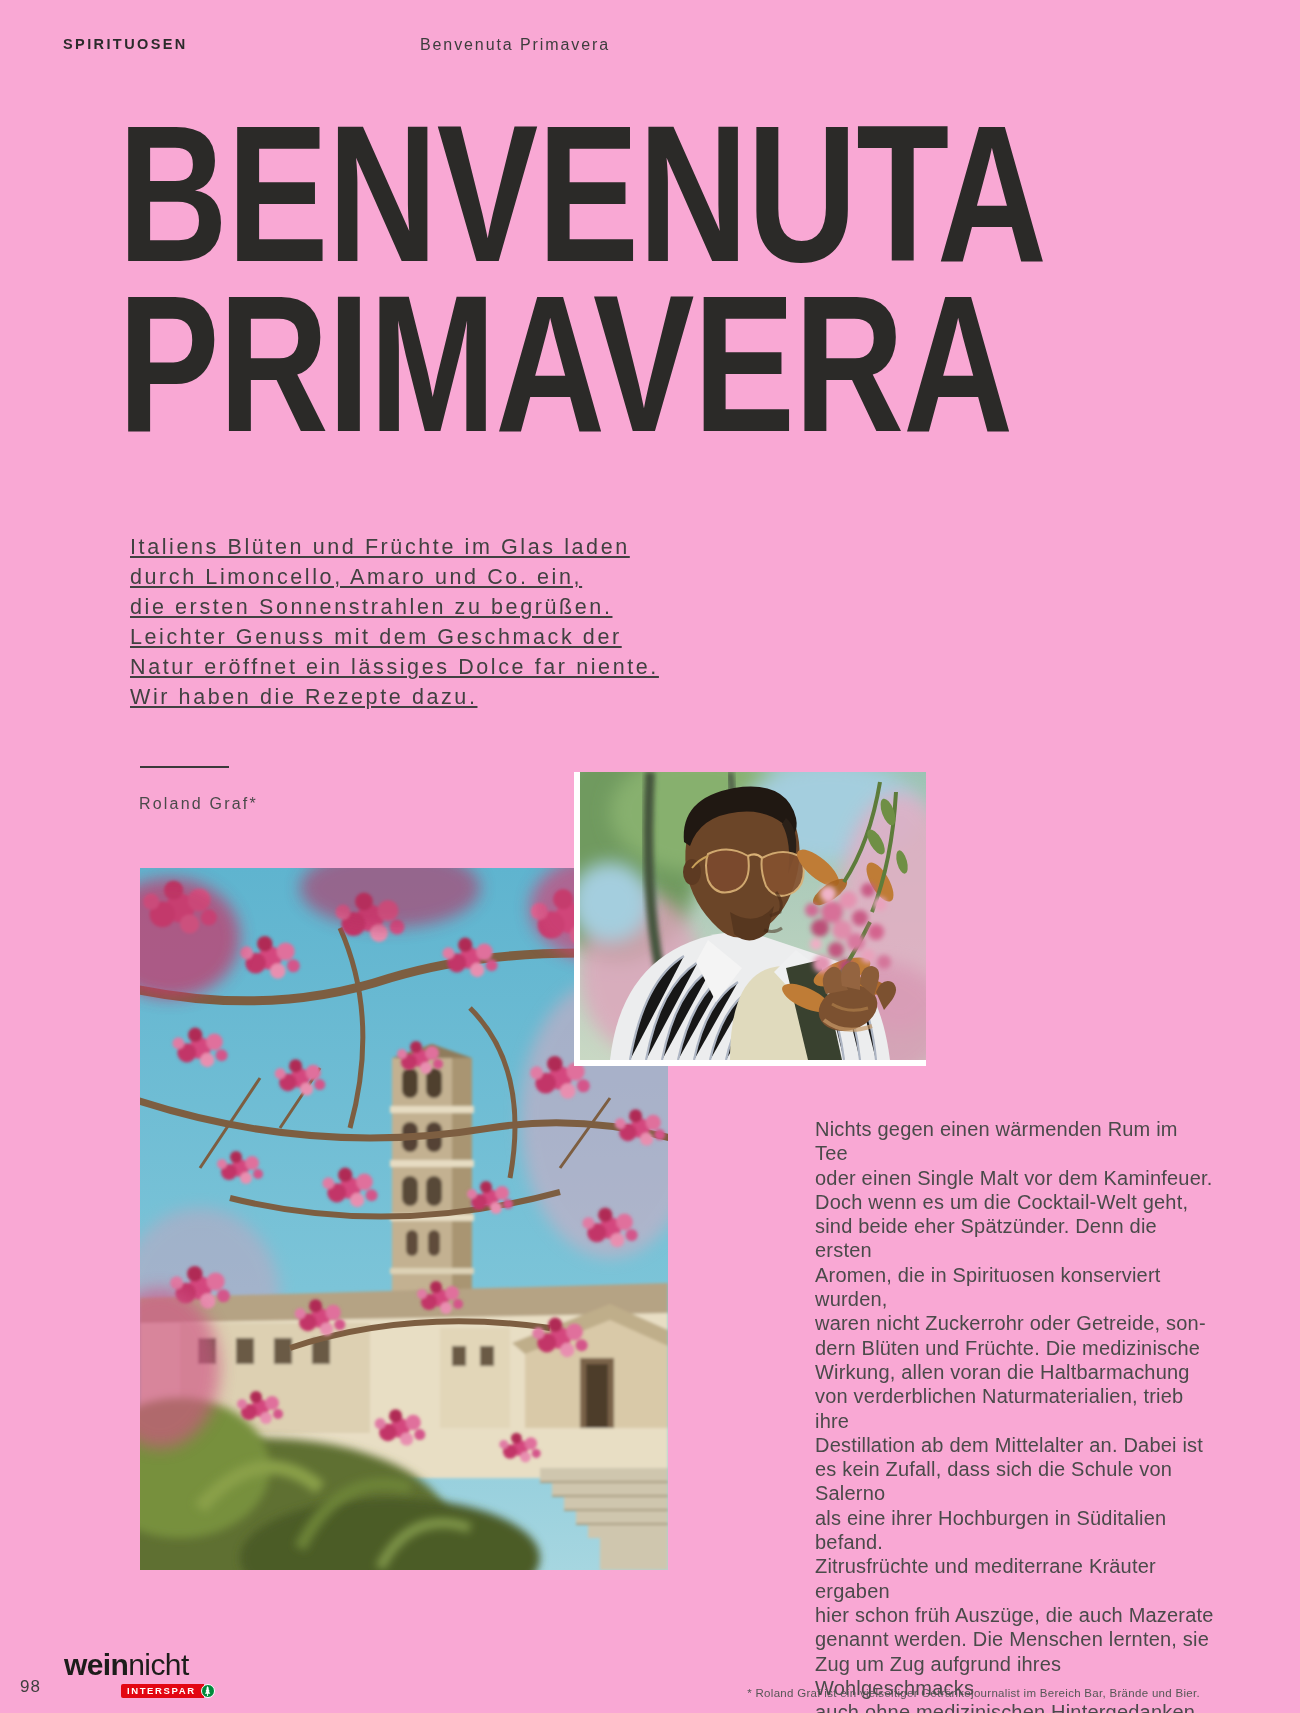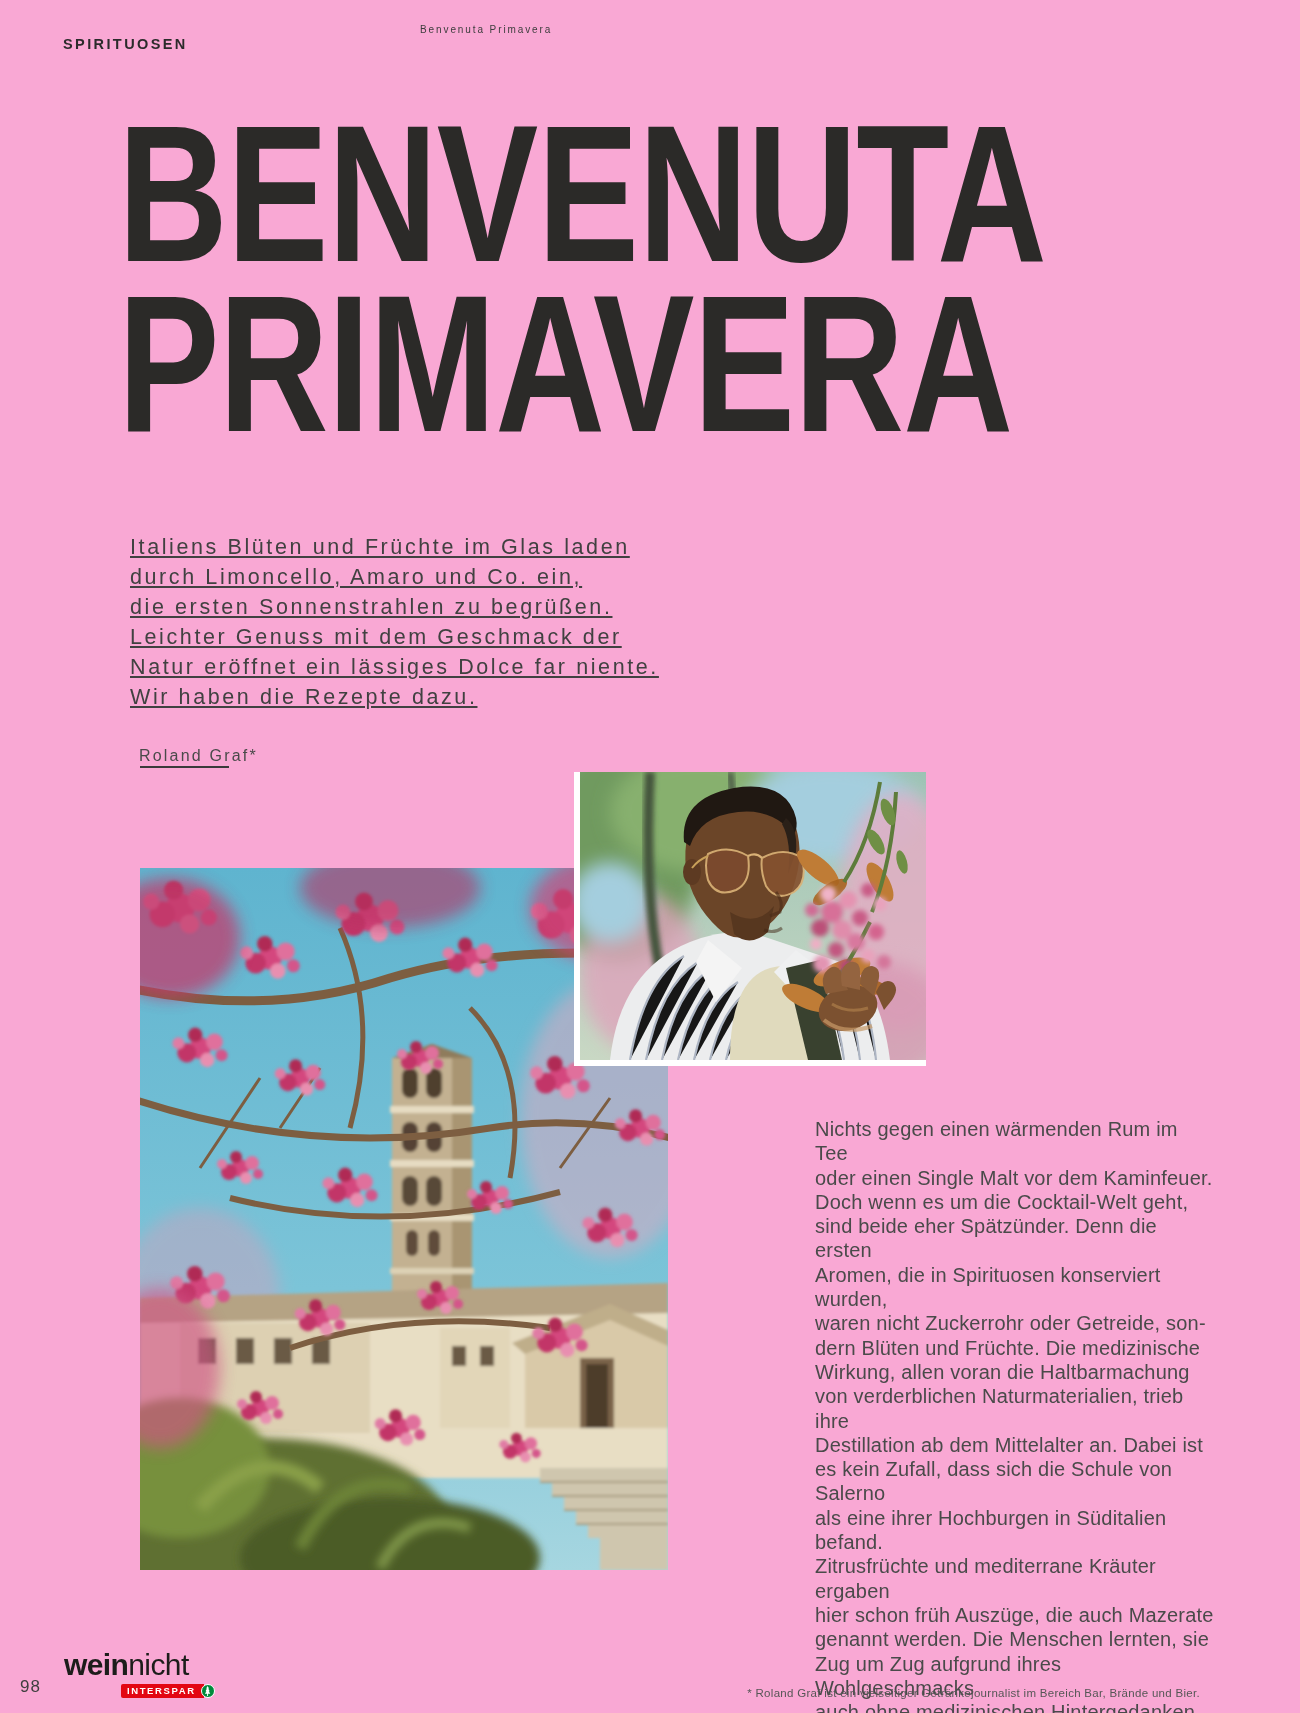--- a/index.html
+++ b/index.html
@@ -7,42 +7,42 @@
     position:relative;width:1300px;height:1713px;background:#f9a8d4;
     margin:0 auto;overflow:hidden;
     font-family:"Liberation Sans",sans-serif;color:#3a3a3a;
   }
   
   .kicker{
     position:absolute;left:63px;top:36px;font-size:14.5px;font-weight:bold;
     letter-spacing:2.4px;color:#2b2b2b;
   }
   .running-head{
-    position:absolute;left:420px;top:24px;font-size:10px;
+    position:absolute;left:420px;top:36px;font-size:16px;
     letter-spacing:1.9px;color:#3d3d3d;
   }
   
   .title-line{position:absolute;left:118px;line-height:195px;white-space:nowrap;}
   .title-line span{
     display:inline-block;font-size:195px;font-weight:bold;color:#2b2a28;
     letter-spacing:-1px;transform:scaleX(0.78);transform-origin:0 50%;
   }
   .title-line.l1{top:96px;}
   .title-line.l2{top:266px;}
   
   .intro{
     position:absolute;left:130px;top:532px;width:560px;
     font-size:21.5px;line-height:30px;letter-spacing:2.6px;color:#414141;
     white-space:pre-line;
     text-decoration:underline;
   }
   
   .byline-rule{position:absolute;left:140px;top:766px;width:89px;height:2px;background:#3a3a3a;}
   .byline{
-    position:absolute;left:139px;top:747px;font-size:16px;letter-spacing:2.2px;color:#4a4a4a;
+    position:absolute;left:139px;top:795px;font-size:16px;letter-spacing:2.2px;color:#4a4a4a;
   }
   
   .photo-blossom{
     position:absolute;left:140px;top:868px;width:528px;height:702px;overflow:hidden;
   }
   .photo-man{
     position:absolute;left:574px;top:772px;width:352px;height:294px;
     border-left:6px solid #ffffff;border-bottom:6px solid #ffffff;box-sizing:border-box;
     overflow:hidden;background:#cfe0d6;
   }

